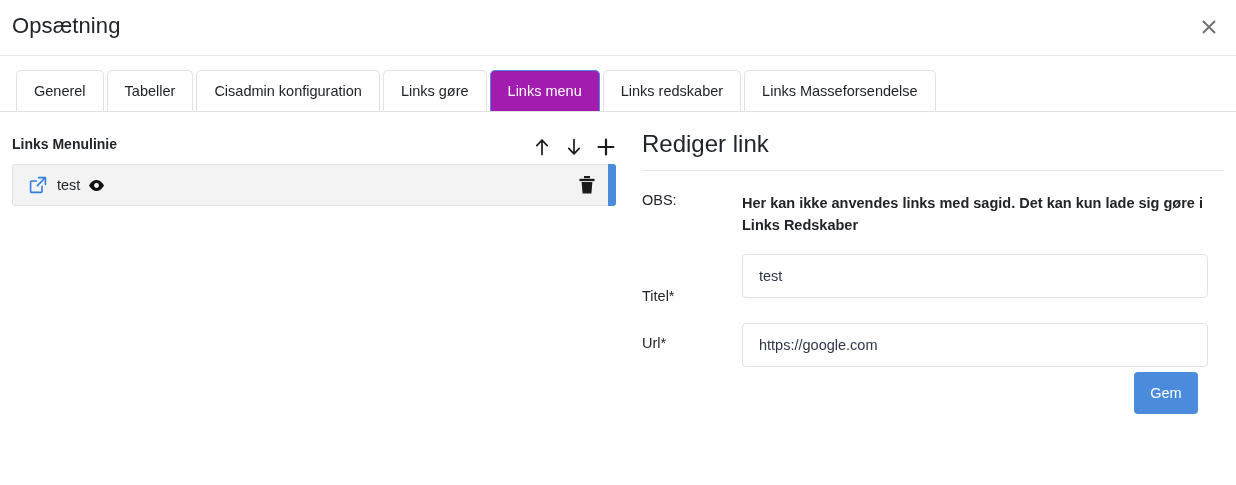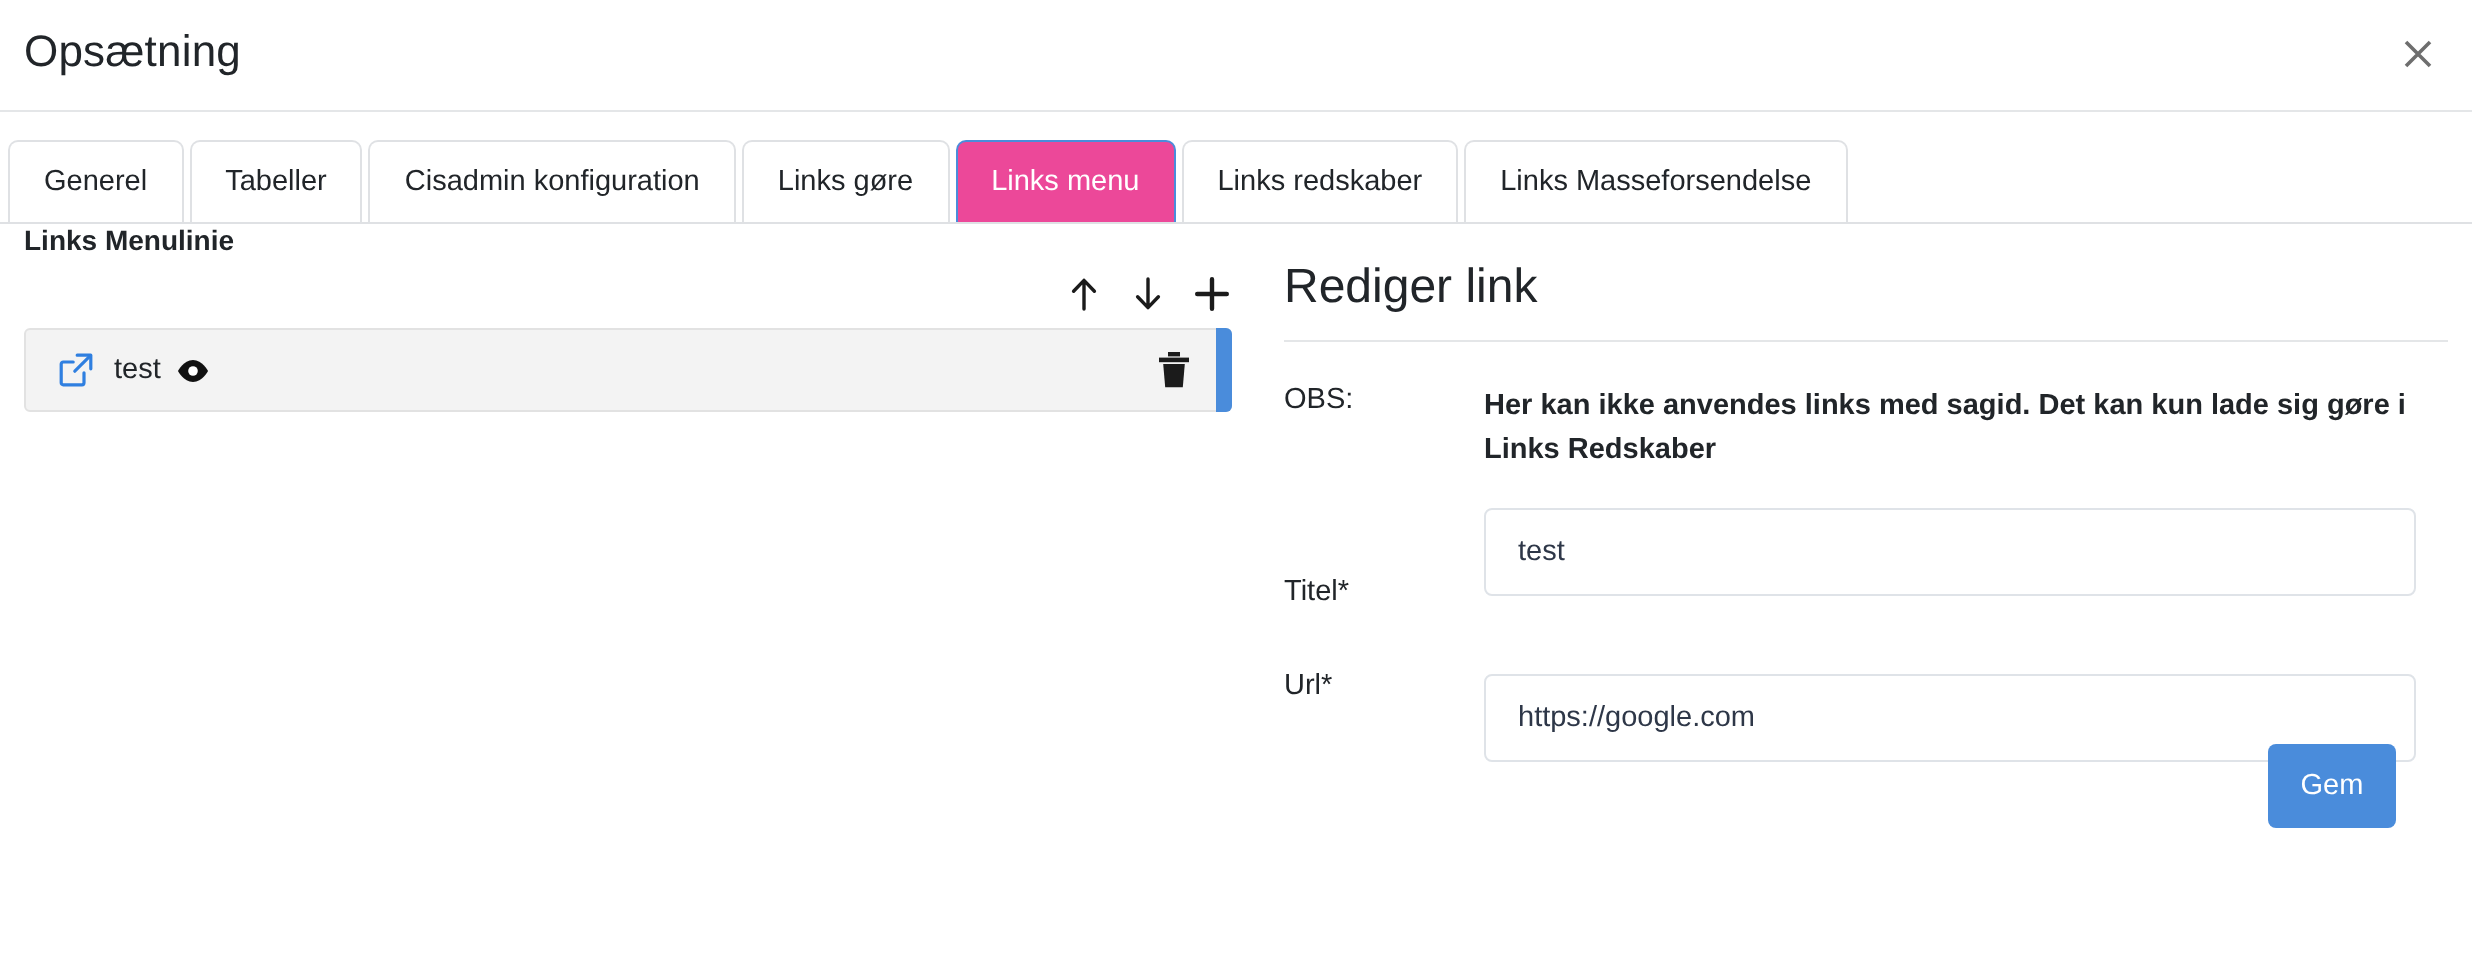--- a/index.html
+++ b/index.html
@@ -46,21 +46,21 @@
   }
   .close-btn svg { display: block; }
 
   
   .tab-bar {
     position: relative;
     height: 42px;
     margin-top: 14px;
     border-bottom: 1px solid #dfe1e4;
     box-sizing: border-box;
-    padding-left: 4px;
+    padding-left: 16px;
     display: flex;
     align-items: flex-end;
   }
   .tab {
     position: relative;
     height: 41px;
     box-sizing: border-box;
     border: 1px solid #dfe1e4;
     border-bottom: none;
     border-top-left-radius: 5px;
@@ -69,21 +69,21 @@
     display: flex;
     align-items: center;
     padding: 0 17px;
     font-size: 14.5px;
     color: #212529;
     cursor: pointer;
     margin-right: 3px;
     white-space: nowrap;
   }
   .tab.active {
-    background: #ec4899;
+    background: #a21caf;
     border-color: #4a8cdb;
     color: #ffffff;
     margin-top: 12px;
   }
 
   
   .body-area {
     position: relative;
     height: 373px;
   }
@@ -99,21 +99,21 @@
     left: 624px;
     top: 0;
     width: 612px;
     height: 373px;
   }
 
   
   .section-label {
     position: absolute;
     left: 12px;
-    top: 0;
+    top: 24px;
     font-size: 14px;
     font-weight: bold;
     color: #212529;
   }
   .list-toolbar {
     position: absolute;
     right: 8px;
     top: 24px;
     display: flex;
     align-items: center;
@@ -351,19 +351,19 @@
       <div class="form-note" style="top:0;">Her kan ikke anvendes links med sagid. Det kan kun lade sig gøre i Links Redskaber</div>
     </div>
 
     <div class="form-row" style="top:142px;">
       <div class="form-label" style="top:14px;margin-top:20px;">Titel*</div>
       <input class="form-input" type="text" style="top: 0px;" value="test">
     </div>
 
     <div class="form-row" style="top:209px;">
       <div class="form-label" style="top:14px;text-align:right;">Url*</div>
-      <input class="form-input" type="text" style="top: 16px;" value="https://google.com">
+      <input class="form-input" type="text" style="top: 2px;" value="https://google.com">
     </div>
 
     <button class="save-btn">Gem</button>
   </div>
 
 </div>
 
 </body></html>

